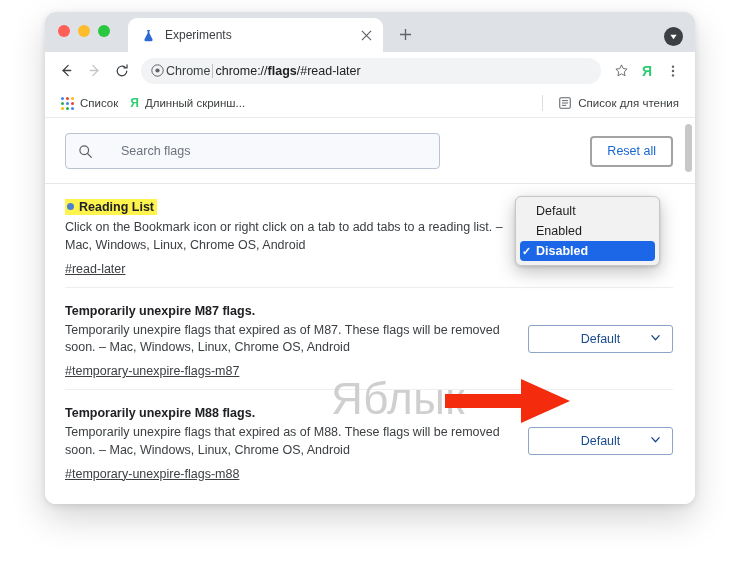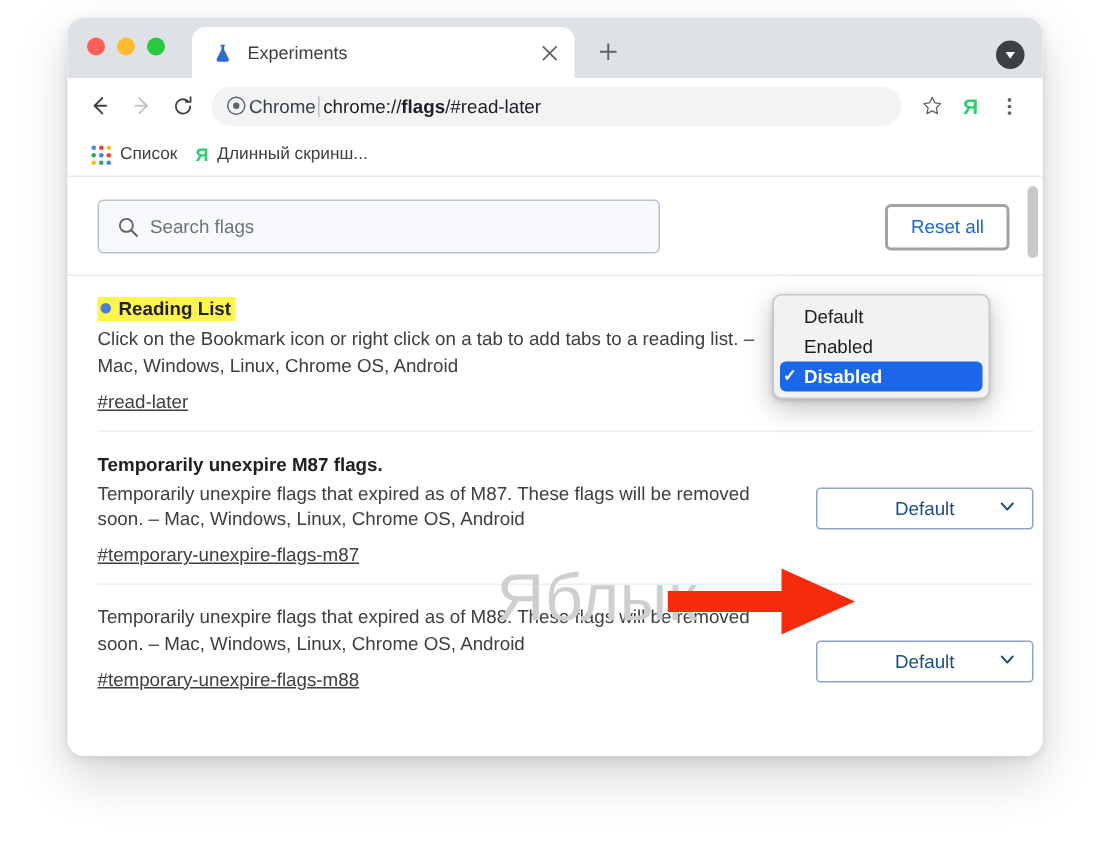--- a/index.html
+++ b/index.html
@@ -214,21 +214,21 @@
   .search-box {
     flex: 1;
     max-width: 375px;
     height: 36px;
     border: 1px solid #b9c3d1;
     border-radius: 4px;
     background: #f7f9fc;
     display: flex;
     align-items: center;
     padding: 0 12px;
-    gap: 7px;
+    gap: 28px;
   }
   .search-placeholder {
     font-size: 12.5px;
     color: #6c737d;
   }
   .reset-btn {
     margin-left: auto;
     height: 31px;
     padding: 0 15px;
     border: 2px solid #a3a3a3;
@@ -237,21 +237,21 @@
     color: #1967d2;
     font-size: 12.5px;
     font-family: "Liberation Sans", sans-serif;
     display: flex;
     align-items: center;
     justify-content: center;
   }
 
   .divider { height: 1px; background: #e6e8eb; margin: 0 0 0 0; }
 
-  .flags-list { padding: 0 6px 0 20px; }
+  .flags-list { padding: 0 22px 0 20px; }
 
   .flag-row {
     display: flex;
     align-items: flex-start;
     padding: 13px 0 10px 0;
     border-bottom: 1px solid #eceef0;
     gap: 18px;
   }
   .flag-row:last-child { border-bottom: none; }
   .flag-info { flex: 1; min-width: 0; }
@@ -506,20 +506,32 @@
           <i style="background:#4285f4"></i>
       </span>
       <span>Список</span>
     </div>
 
     <div class="bm-item">
       <span class="yandex-mark" style="font-size:12px">Я</span>
       <span>Длинный скринш...</span>
     </div>
 
+    <div class="bm-right">
+      <span class="bm-divider"></span>
+      <div class="bm-item">
+        <span style="display:flex;align-items:center;">
+          <svg width="14" height="14" viewBox="0 0 16 16">
+            <rect x="2" y="2" width="12" height="12" rx="1.4" fill="none" stroke="#5f6368" stroke-width="1.2"></rect>
+            <path d="M5 5.3 H11 M5 8 H11 M5 10.7 H9" stroke="#5f6368" stroke-width="1.1" stroke-linecap="round"></path>
+          </svg>
+        </span>
+        <span>Список для чтения</span>
+      </div>
+    </div>
   </div>
 
   <div class="page">
 
     <div class="search-row">
       <div class="search-box">
         <span style="display:flex;align-items:center;">
           <svg width="15" height="15" viewBox="0 0 18 18">
             <circle cx="7.5" cy="7.5" r="5.2" fill="none" stroke="#5f6368" stroke-width="1.5"></circle>
             <path d="M11.4 11.4 L16 16" stroke="#5f6368" stroke-width="1.5" stroke-linecap="round"></path>
@@ -564,20 +576,23 @@
               <svg width="11" height="11" viewBox="0 0 12 12">
                 <path d="M2 4 L6 8.4 L10 4" stroke="#1a4b8c" stroke-width="1.4" fill="none" stroke-linecap="round" stroke-linejoin="round"></path>
               </svg>
             </span>
           </div>
         </div>
       </div>
 
       <div class="flag-row">
         <div class="flag-info">
+          <div>
+            <span class="flag-title">Temporarily unexpire M88 flags.</span>
+          </div>
           <div class="flag-desc">Temporarily unexpire flags that expired as of M88. These flags will be removed soon. – Mac, Windows, Linux, Chrome OS, Android</div>
           <a class="flag-anchor">#temporary-unexpire-flags-m88</a>
         </div>
         <div class="flag-control">
           <div class="flag-select">
             <span>Default</span>
             <span class="caret">
               <svg width="11" height="11" viewBox="0 0 12 12">
                 <path d="M2 4 L6 8.4 L10 4" stroke="#1a4b8c" stroke-width="1.4" fill="none" stroke-linecap="round" stroke-linejoin="round"></path>
               </svg>

